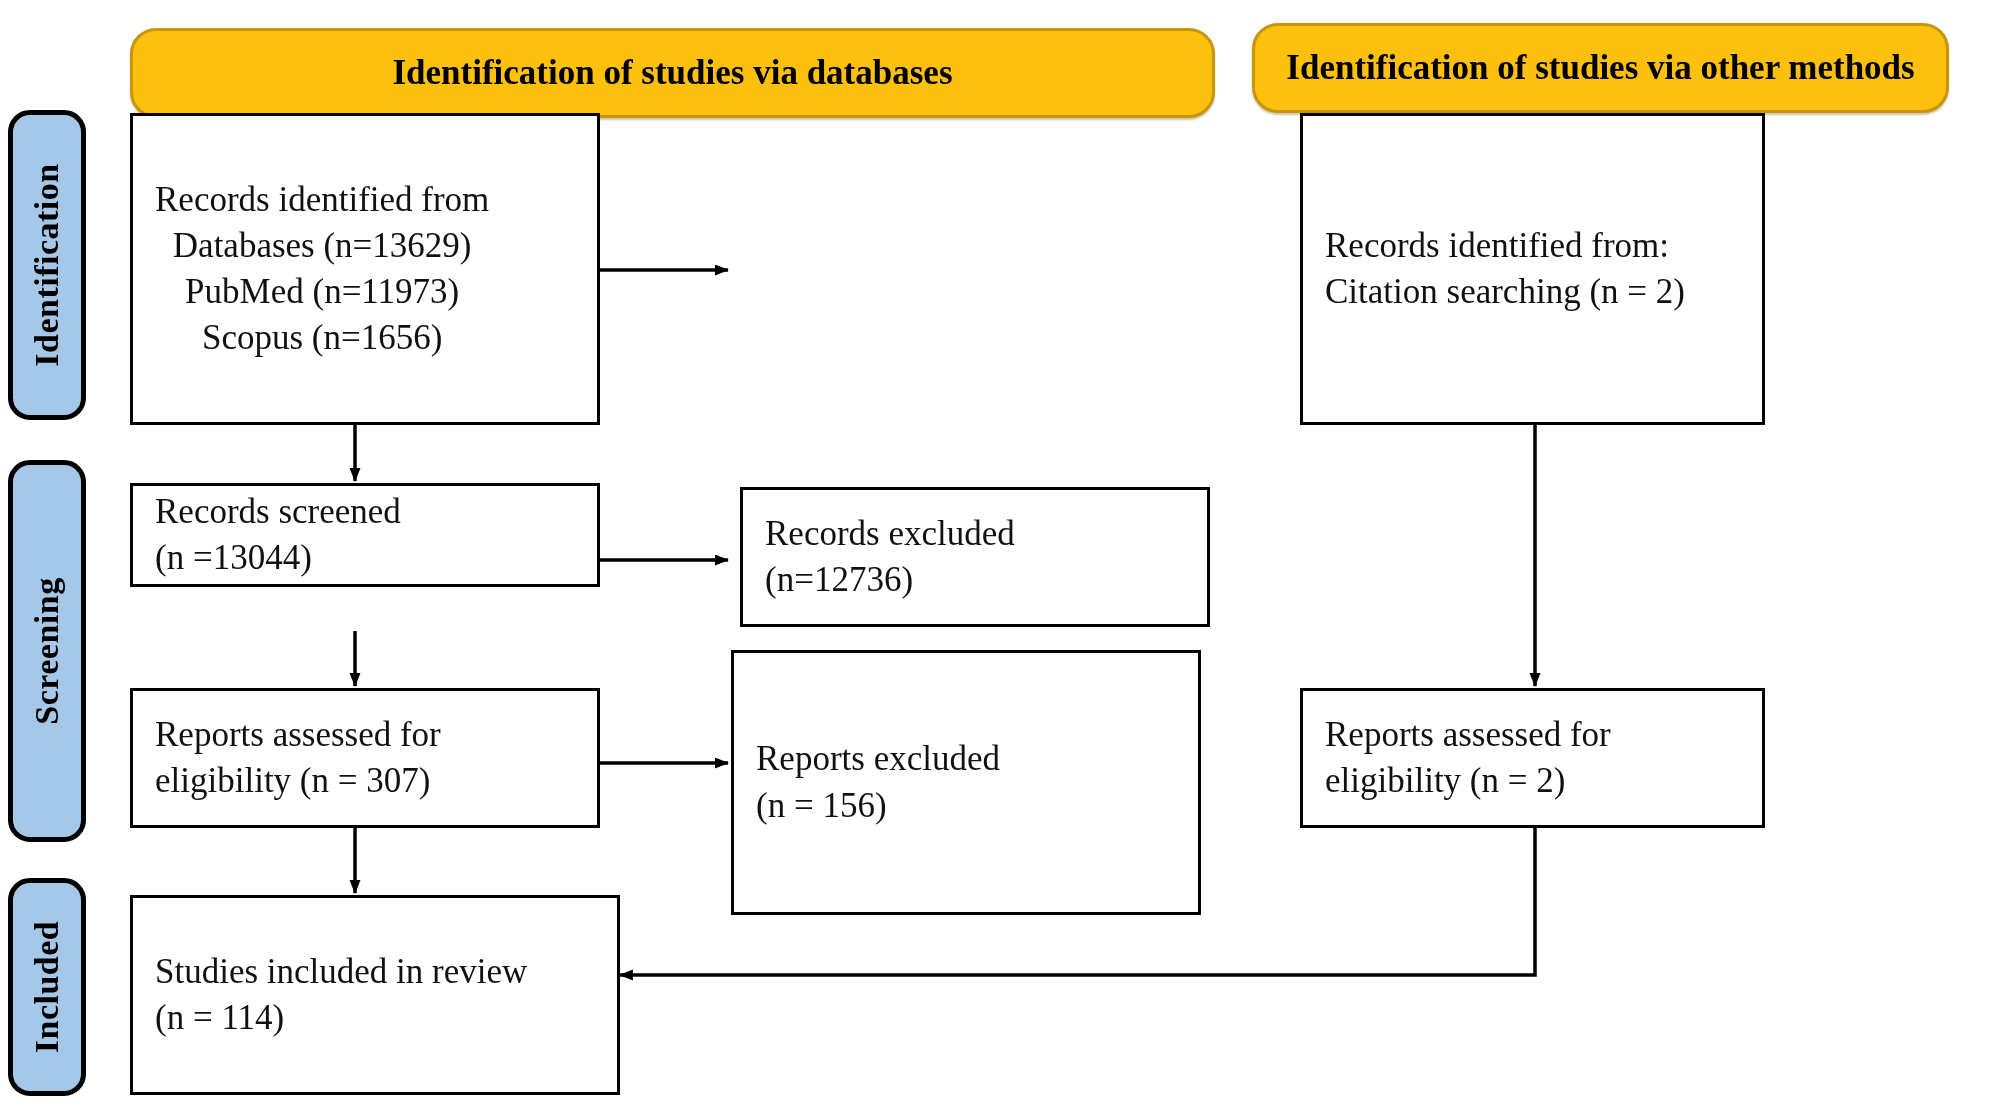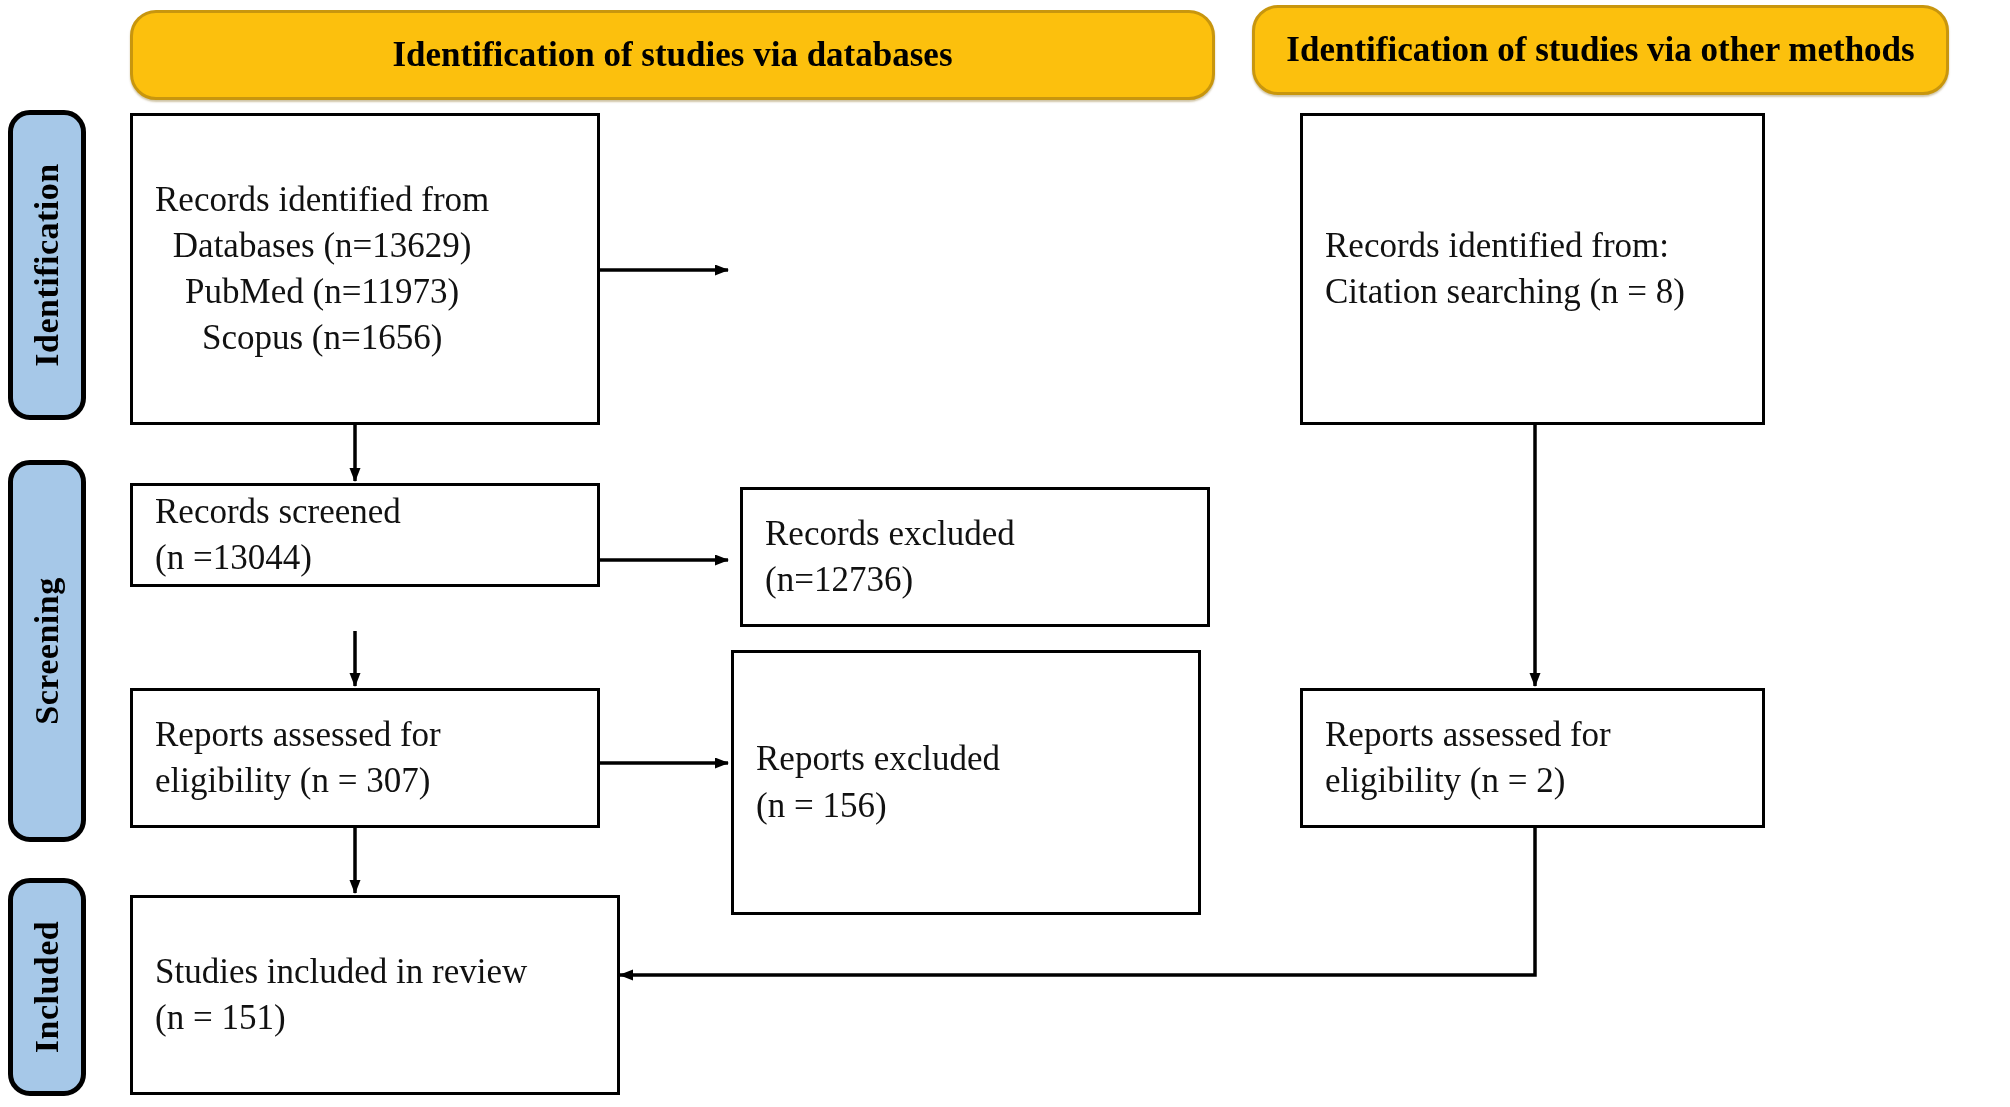--- a/index.html
+++ b/index.html
@@ -49,20 +49,21 @@
   .banner {
     position: absolute;
     background: #fcc00d;
     border: 3px solid #c8960e;
     border-radius: 26px;
     box-sizing: border-box;
     display: flex;
     align-items: center;
     justify-content: center;
     box-shadow: 0 2px 2px rgba(120,90,0,0.35);
+    margin-top: 18px;
   }
   .banner .banner-text {
     font-weight: bold;
     font-size: 35px;
     color: #000000;
     text-align: center;
     line-height: 1.1;
     font-family: "Liberation Serif", "DejaVu Serif", serif;
   }
 
@@ -172,26 +173,26 @@
 eligibility (n = 307)</span>
   </div>
 
   <div class="fbox" style="left:731px; top:650px; width:470px; height:265px;">
     <span class="fbox-text">Reports excluded
 (n = 156)</span>
   </div>
 
   <div class="fbox" style="left:130px; top:895px; width:490px; height:200px;">
     <span class="fbox-text">Studies included in review
-(n = 151)</span>
+(n = 114)</span>
   </div>
 
   <div class="fbox" style="left:1300px; top:113px; width:465px; height:312px;">
     <span class="fbox-text">Records identified from:
-Citation searching (n = 8)</span>
+Citation searching (n = 2)</span>
   </div>
 
   <div class="fbox" style="left:1300px; top:688px; width:465px; height:140px;">
     <span class="fbox-text">Reports assessed for
 eligibility (n = 2)</span>
   </div>
 
 </div>
 
 </body></html>

